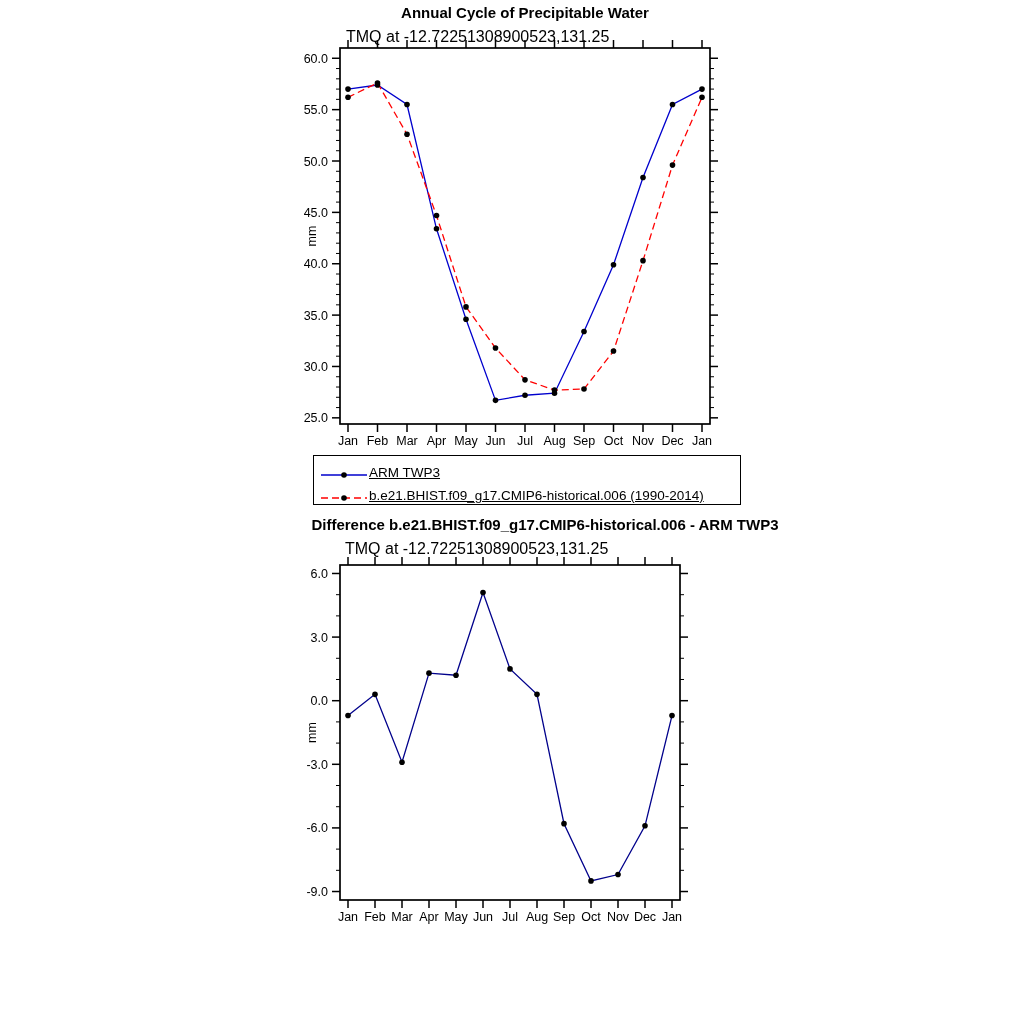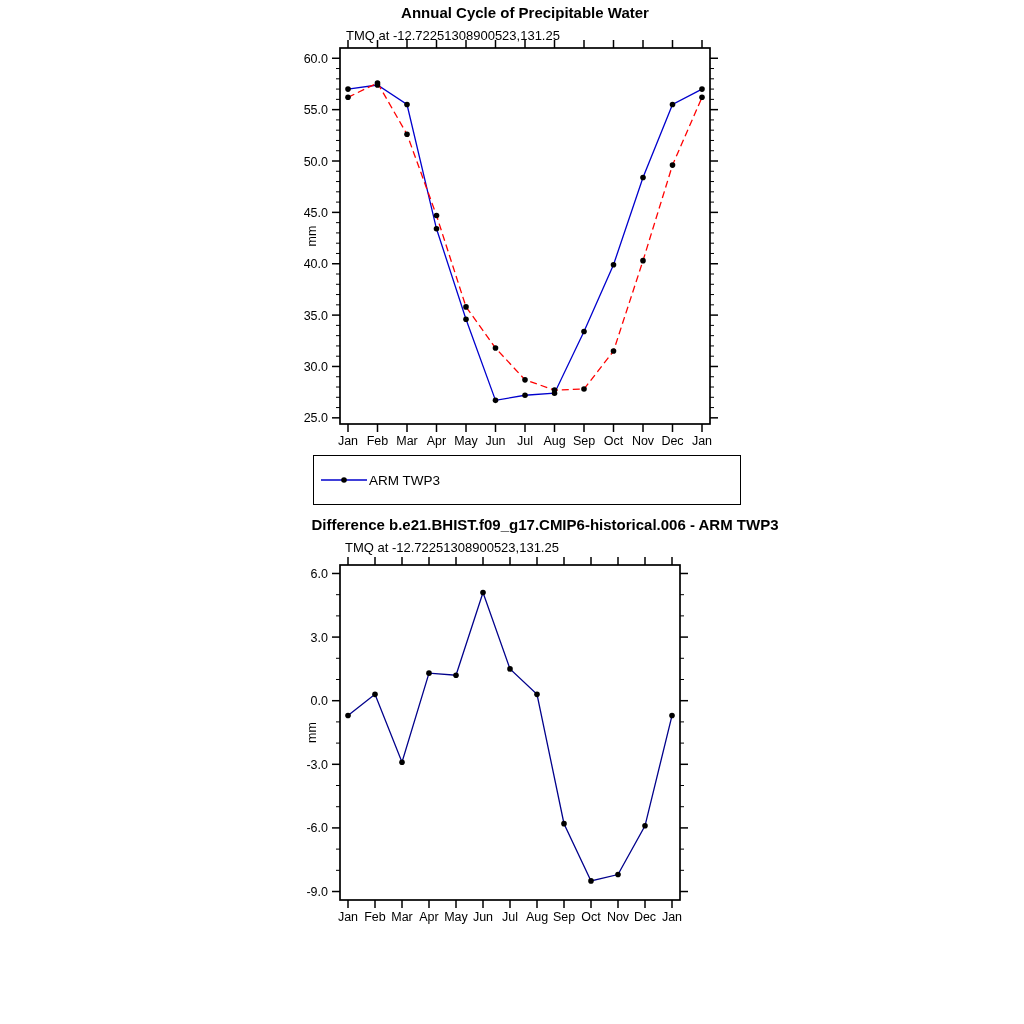--- a/index.html
+++ b/index.html
@@ -2,28 +2,28 @@
 <html><head>
 <meta charset="utf-8">
 <style>
   html,body{margin:0;padding:0;background:#ffffff;}
   .page{position:relative;width:1024px;height:1024px;background:#ffffff;
         font-family:"Liberation Sans",sans-serif;color:#000;overflow:hidden;}
   .chart-title{position:absolute;font-weight:bold;font-size:15px;white-space:nowrap;
                transform:translateX(-50%);}
   #title1{left:525px;top:4px;}
   #title2{left:510px;top:516px;margin-left:35px;}
-  .chart-subtitle{position:absolute;font-size:13px;white-space:nowrap;}
+  .chart-subtitle{position:absolute;font-size:16px;white-space:nowrap;}
   #subtitle1{left:346px;top:28px;}
   #subtitle2{left:345px;top:540px;}
   #plots{position:absolute;left:0;top:0;}
   .legend{position:absolute;left:313px;top:455px;width:428px;height:50px;
           border:1px solid #000;box-sizing:border-box;display:flex;flex-direction:column;
           justify-content:center;padding-left:7px;background:#fff;}
-  .legend-row{display:flex;align-items:center;height:23px;}
+  .legend-row{display:flex;align-items:flex-end;height:23px;text-decoration:underline;}
   .legend-row svg{width:46px;height:10px;flex:0 0 46px;}
   .legend-row span{font-size:13.5px;margin-left:2px;white-space:nowrap;}
 </style>
 </head>
 <body>
 
 <div class="page">
 
   <svg id="plots" width="1024" height="1024">
       <rect x="340" y="48" width="370" height="376" fill="none" stroke="#000" stroke-width="1.7"></rect>
@@ -274,18 +274,25 @@
   <div class="chart-subtitle" id="subtitle1">TMQ at -12.72251308900523,131.25</div>
 
   <div class="legend">
     <div class="legend-row">
       <svg class="legend-sample">
           <line x1="0" y1="5" x2="46" y2="5" stroke="#0000cd" stroke-width="1.3"></line>
           <circle cx="23" cy="5" r="2.8" fill="#000000"></circle>
         </svg>
       <span>ARM TWP3</span>
     </div>
+    <div class="legend-row">
+      <svg class="legend-sample">
+          <line x1="0" y1="5" x2="46" y2="5" stroke="#ff0000" stroke-width="1.3" stroke-dasharray="7 4"></line>
+          <circle cx="23" cy="5" r="2.8" fill="#000000"></circle>
+        </svg>
+      <span>b.e21.BHIST.f09_g17.CMIP6-historical.006 (1990-2014)</span>
+    </div>
   </div>
 
   <div class="chart-title" id="title2">Difference b.e21.BHIST.f09_g17.CMIP6-historical.006 - ARM TWP3</div>
   <div class="chart-subtitle" id="subtitle2">TMQ at -12.72251308900523,131.25</div>
 
 </div>
 
 </body></html>

